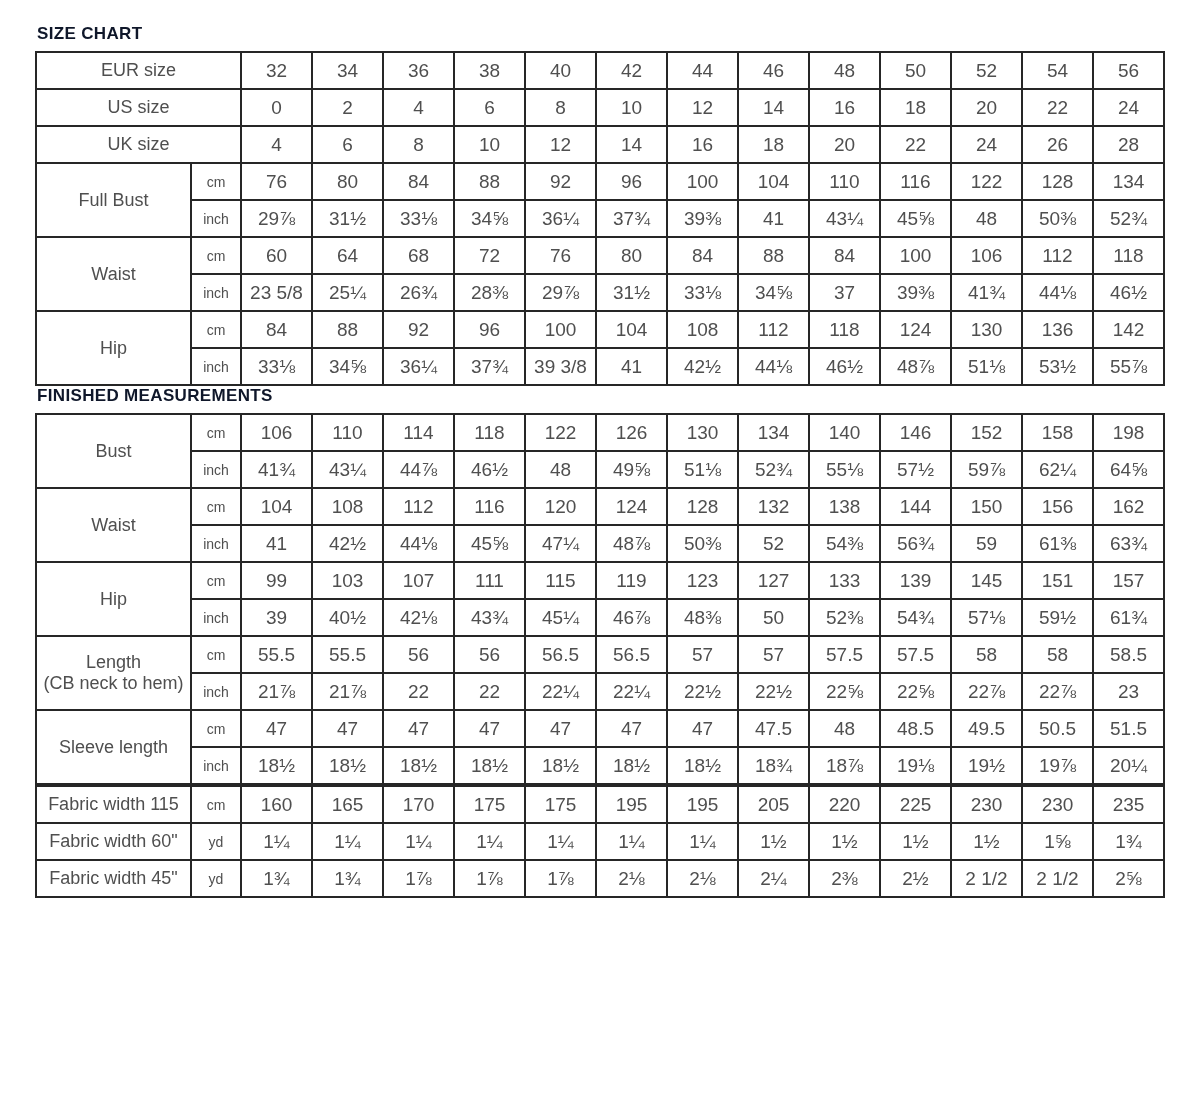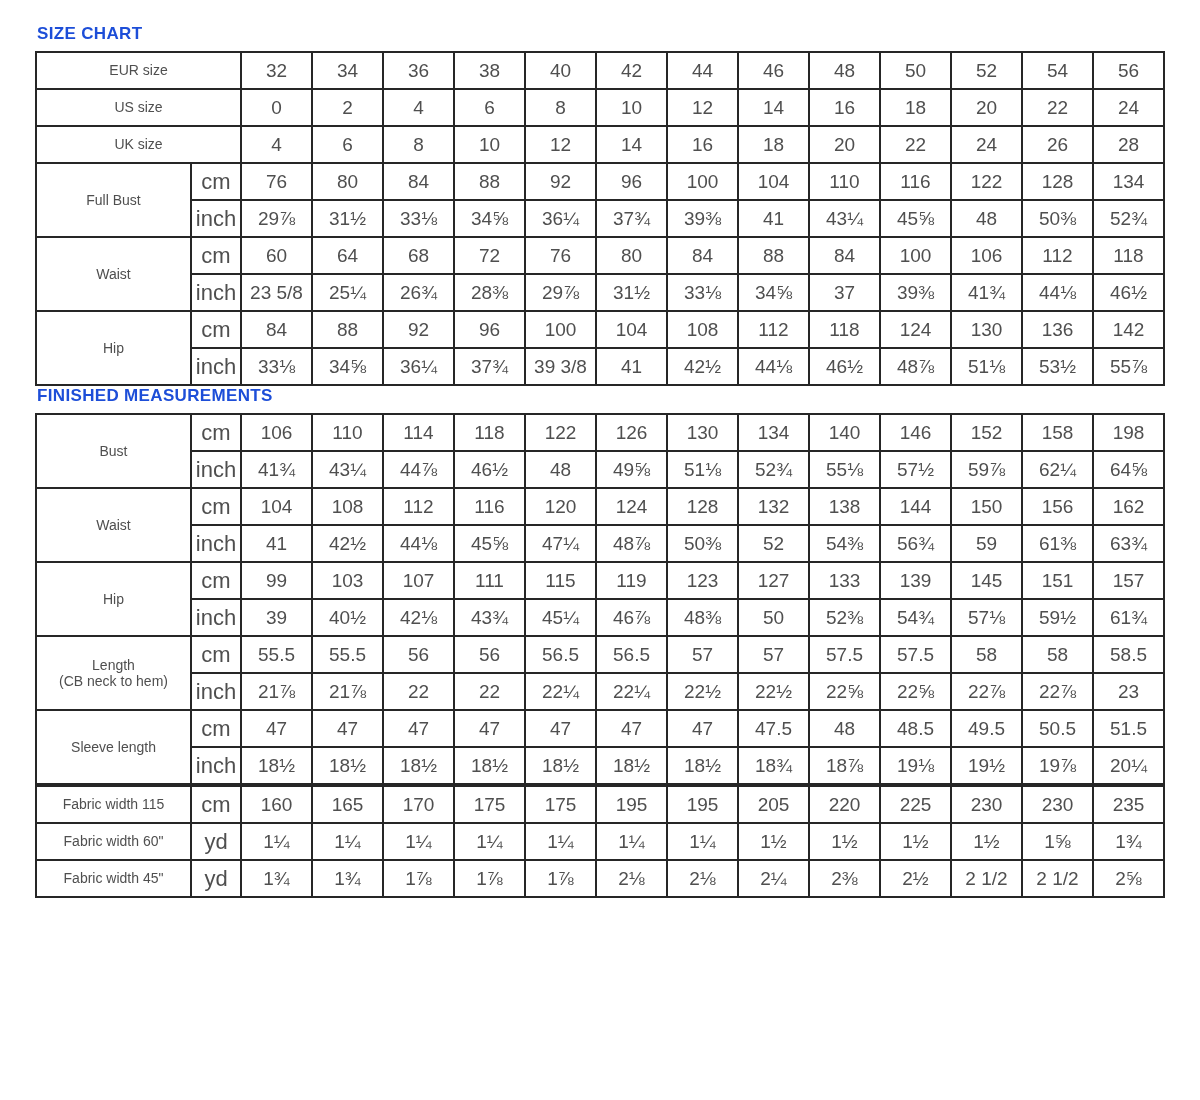--- a/index.html
+++ b/index.html
@@ -6,21 +6,21 @@
   html, body { margin: 0; padding: 0; background: #ffffff; }
   body {
     width: 1200px; height: 1100px;
     font-family: "Liberation Sans", "DejaVu Sans", sans-serif;
     -webkit-font-smoothing: antialiased;
   }
   .page { padding: 24px 35px 20px 35px; }
   .section-title {
     font-size: 17px;
     font-weight: 700;
-    color: #1d4ed8;
+    color: #0f172a;
     letter-spacing: 0.02em;
     margin: 0 0 7px 2px;
   }
   .section + .section .section-title { }
   table.size-table {
     border-collapse: collapse;
     table-layout: fixed;
     width: 1130px;
   }
   table.size-table td {
@@ -29,23 +29,23 @@
     vertical-align: middle;
     height: 37px;
     padding: 0 2px;
     font-size: 19px;
     font-weight: 400;
     color: #4f4f4f;
     font-family: "Liberation Sans", "DejaVu Sans", sans-serif;
     overflow: hidden;
     white-space: nowrap;
   }
-  table.size-table td.label { font-size: 14px; line-height: 1.15; white-space: normal; margin-left: 20px; }
+  table.size-table td.label { font-size: 18px; line-height: 1.15; white-space: normal; margin-left: 20px; }
   table.size-table td.label div { white-space: nowrap; }
-  table.size-table td.unit { font-size: 22px; padding: 0 1px; }
+  table.size-table td.unit { font-size: 14px; padding: 0 1px; }
   table.size-table td.val { letter-spacing: 0; }
 </style>
 </head>
 <body>
 
 <div class="page">
 
   <div class="section">
     <h2 class="section-title">SIZE CHART</h2>
     <table class="size-table">

